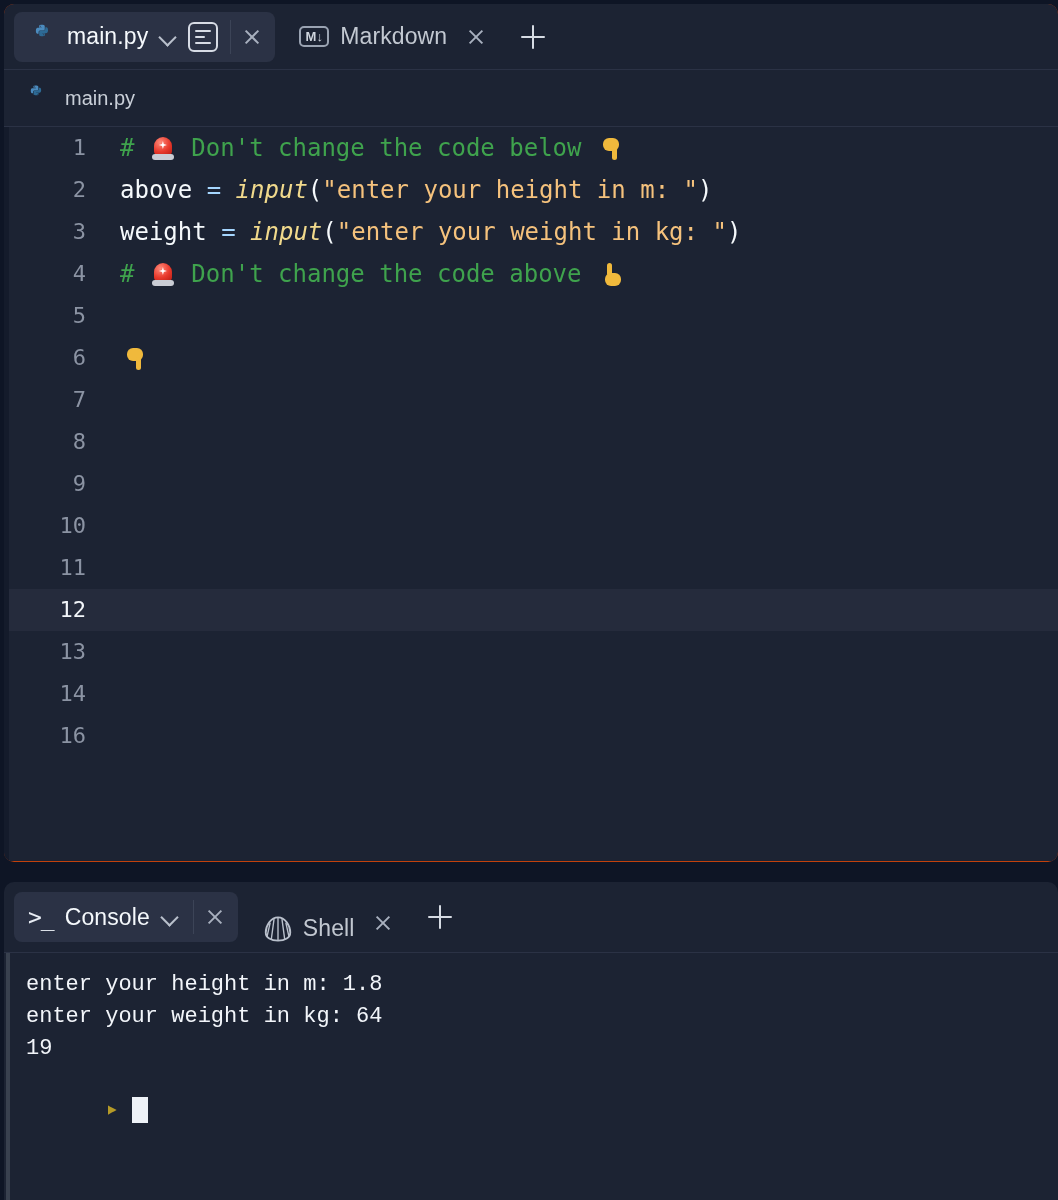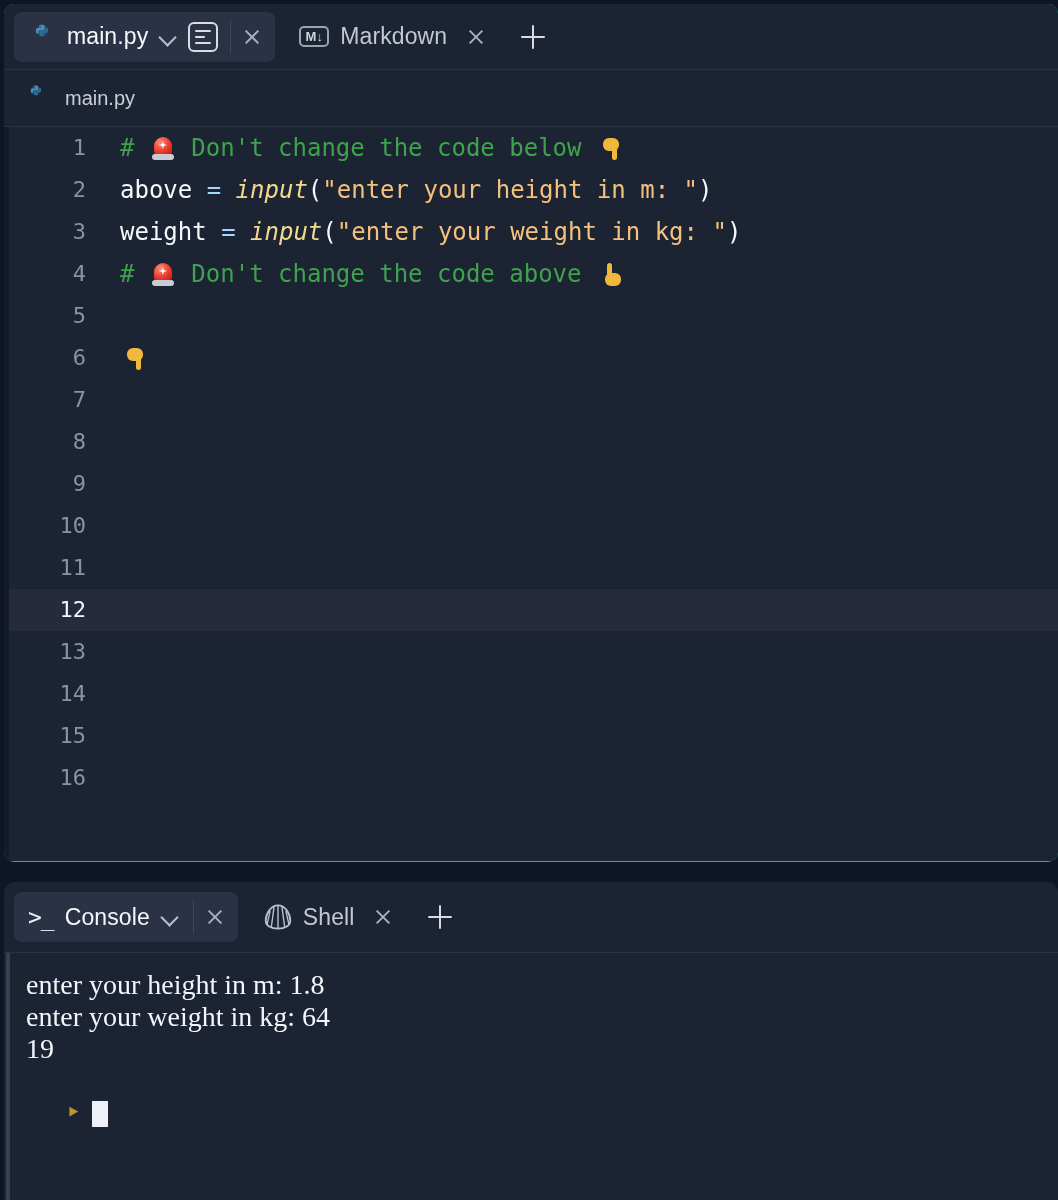--- a/index.html
+++ b/index.html
@@ -10,21 +10,21 @@
     background: #0e1525;
     font-family: "Liberation Sans", sans-serif;
     overflow: hidden;
   }
 
   
   #editor-pane {
     position: absolute;
     left: 4px; top: 4px;
     width: 1054px; height: 858px;
-    background: #14b8a6;
+    background: #c2410c;
     border-radius: 10px;
     overflow: hidden;
   }
 
   
   #editor-tabbar {
     position: relative;
     height: 66px;
     background: #1c2333;
     display: flex;
@@ -295,22 +295,22 @@
 
   .shell-icon {
     width: 28px; height: 26px;
     flex: 0 0 auto;
   }
 
   #console-body {
     position: relative;
     height: 247px;
     padding: 16px 0 0 22px;
-    font-family: Liberation Serif, serif;
-    font-size: 28px;
+    font-family: Liberation Mono, monospace;
+    font-size: 22px;
     color: #f2f5fa;
     line-height: 32px;
   }
   #console-scroll {
     position: absolute;
     left: 2px; top: 0;
     width: 4px; height: 100%;
     background: #39414f;
   }
   .con-line { white-space: pre; }
@@ -417,44 +417,40 @@
         </div>
         <div class="code-line">
           <span class="lno">13</span>
           <span class="ctext"></span>
         </div>
         <div class="code-line">
           <span class="lno">14</span>
           <span class="ctext"></span>
         </div>
         <div class="code-line">
-          <span class="lno">15</span>
-          <span class="ctext"></span>
-        </div>
-        <div class="code-line">
           <span class="lno">16</span>
           <span class="ctext"></span>
         </div>
       </div>
   </div>
 </div>
 
 <div id="console-pane">
 
   <div id="console-tabbar">
 
     <div class="tab active">
       <span class="prompt-icon">&gt;_</span>
       <span class="tab-title">Console</span>
       <span class="chev"></span>
       <span class="tab-sep"></span>
       <span class="close-x"></span>
     </div>
 
-    <div class="tab inactive" style="margin-left:16px;padding-left:10px;">
+    <div class="tab inactive" style="margin-left:16px;padding-left:10px;align-items:flex-end;">
       <span class="shell-icon">
         <svg width="28" height="26" viewBox="0 0 24 22">
           <path d="M12 1 C6 1 1.5 8 1.5 14 C1.5 18.5 6 21 12 21 C18 21 22.5 18.5 22.5 14 C22.5 8 18 1 12 1 Z" fill="none" stroke="#b9c0cc" stroke-width="1.6"></path>
           <path d="M12 1.6 L12 20.8 M8.6 2.6 L6.2 20.2 M15.4 2.6 L17.8 20.2 M5.3 5.5 L2.6 17.6 M18.7 5.5 L21.4 17.6" fill="none" stroke="#b9c0cc" stroke-width="1.2"></path>
         </svg>
       </span>
       <span class="tab-title">Shell</span>
       <span class="close-x" style="margin-left:10px;"></span>
     </div>
 

